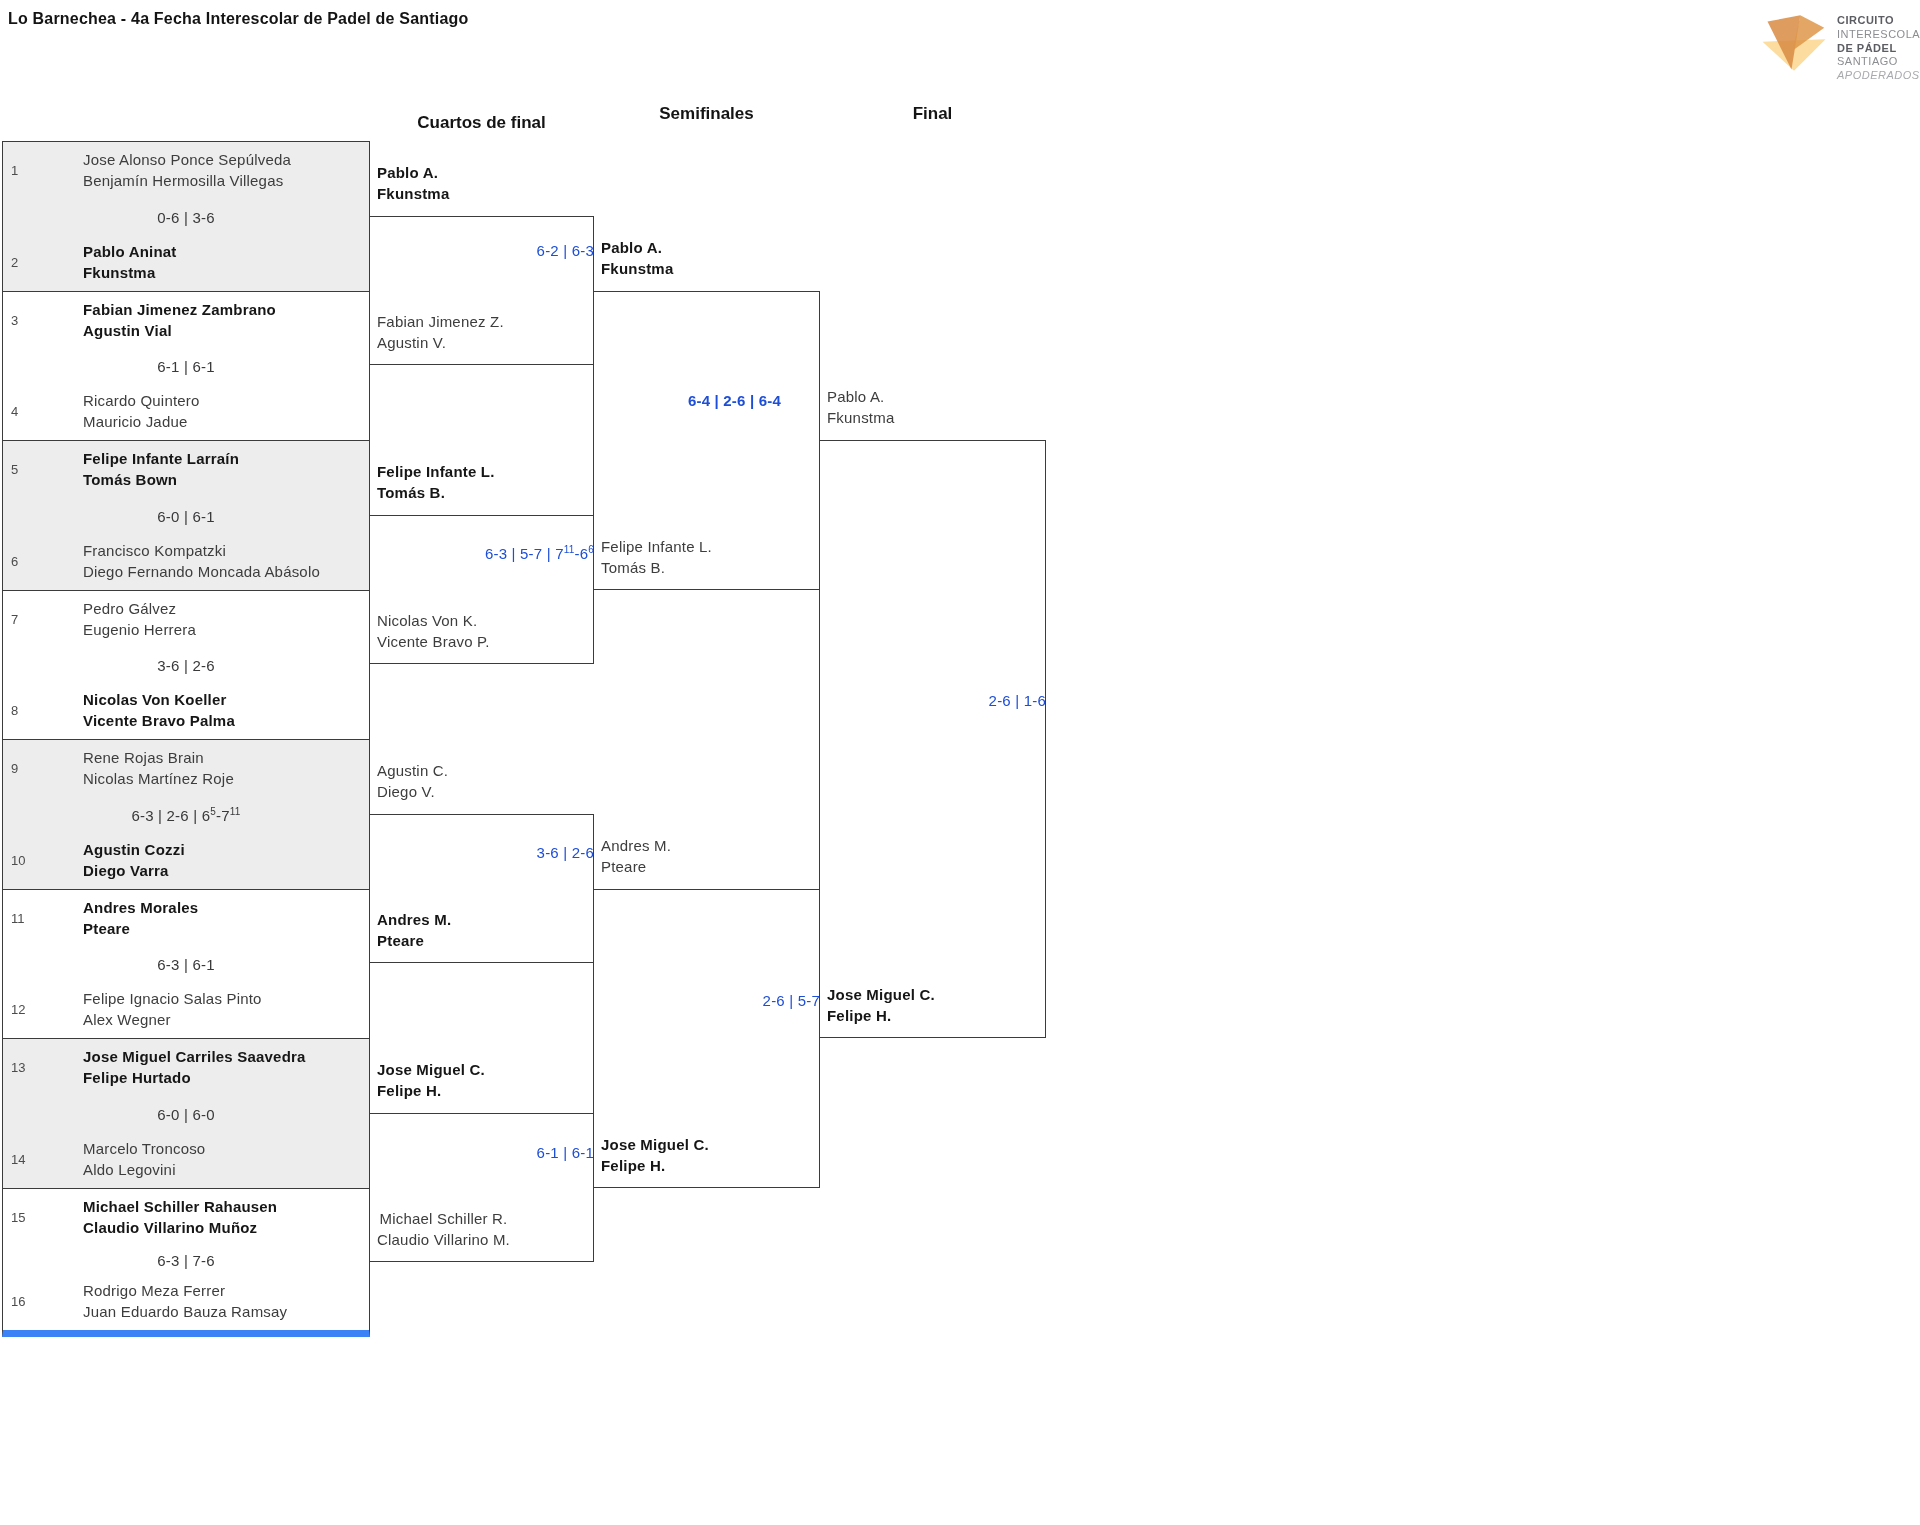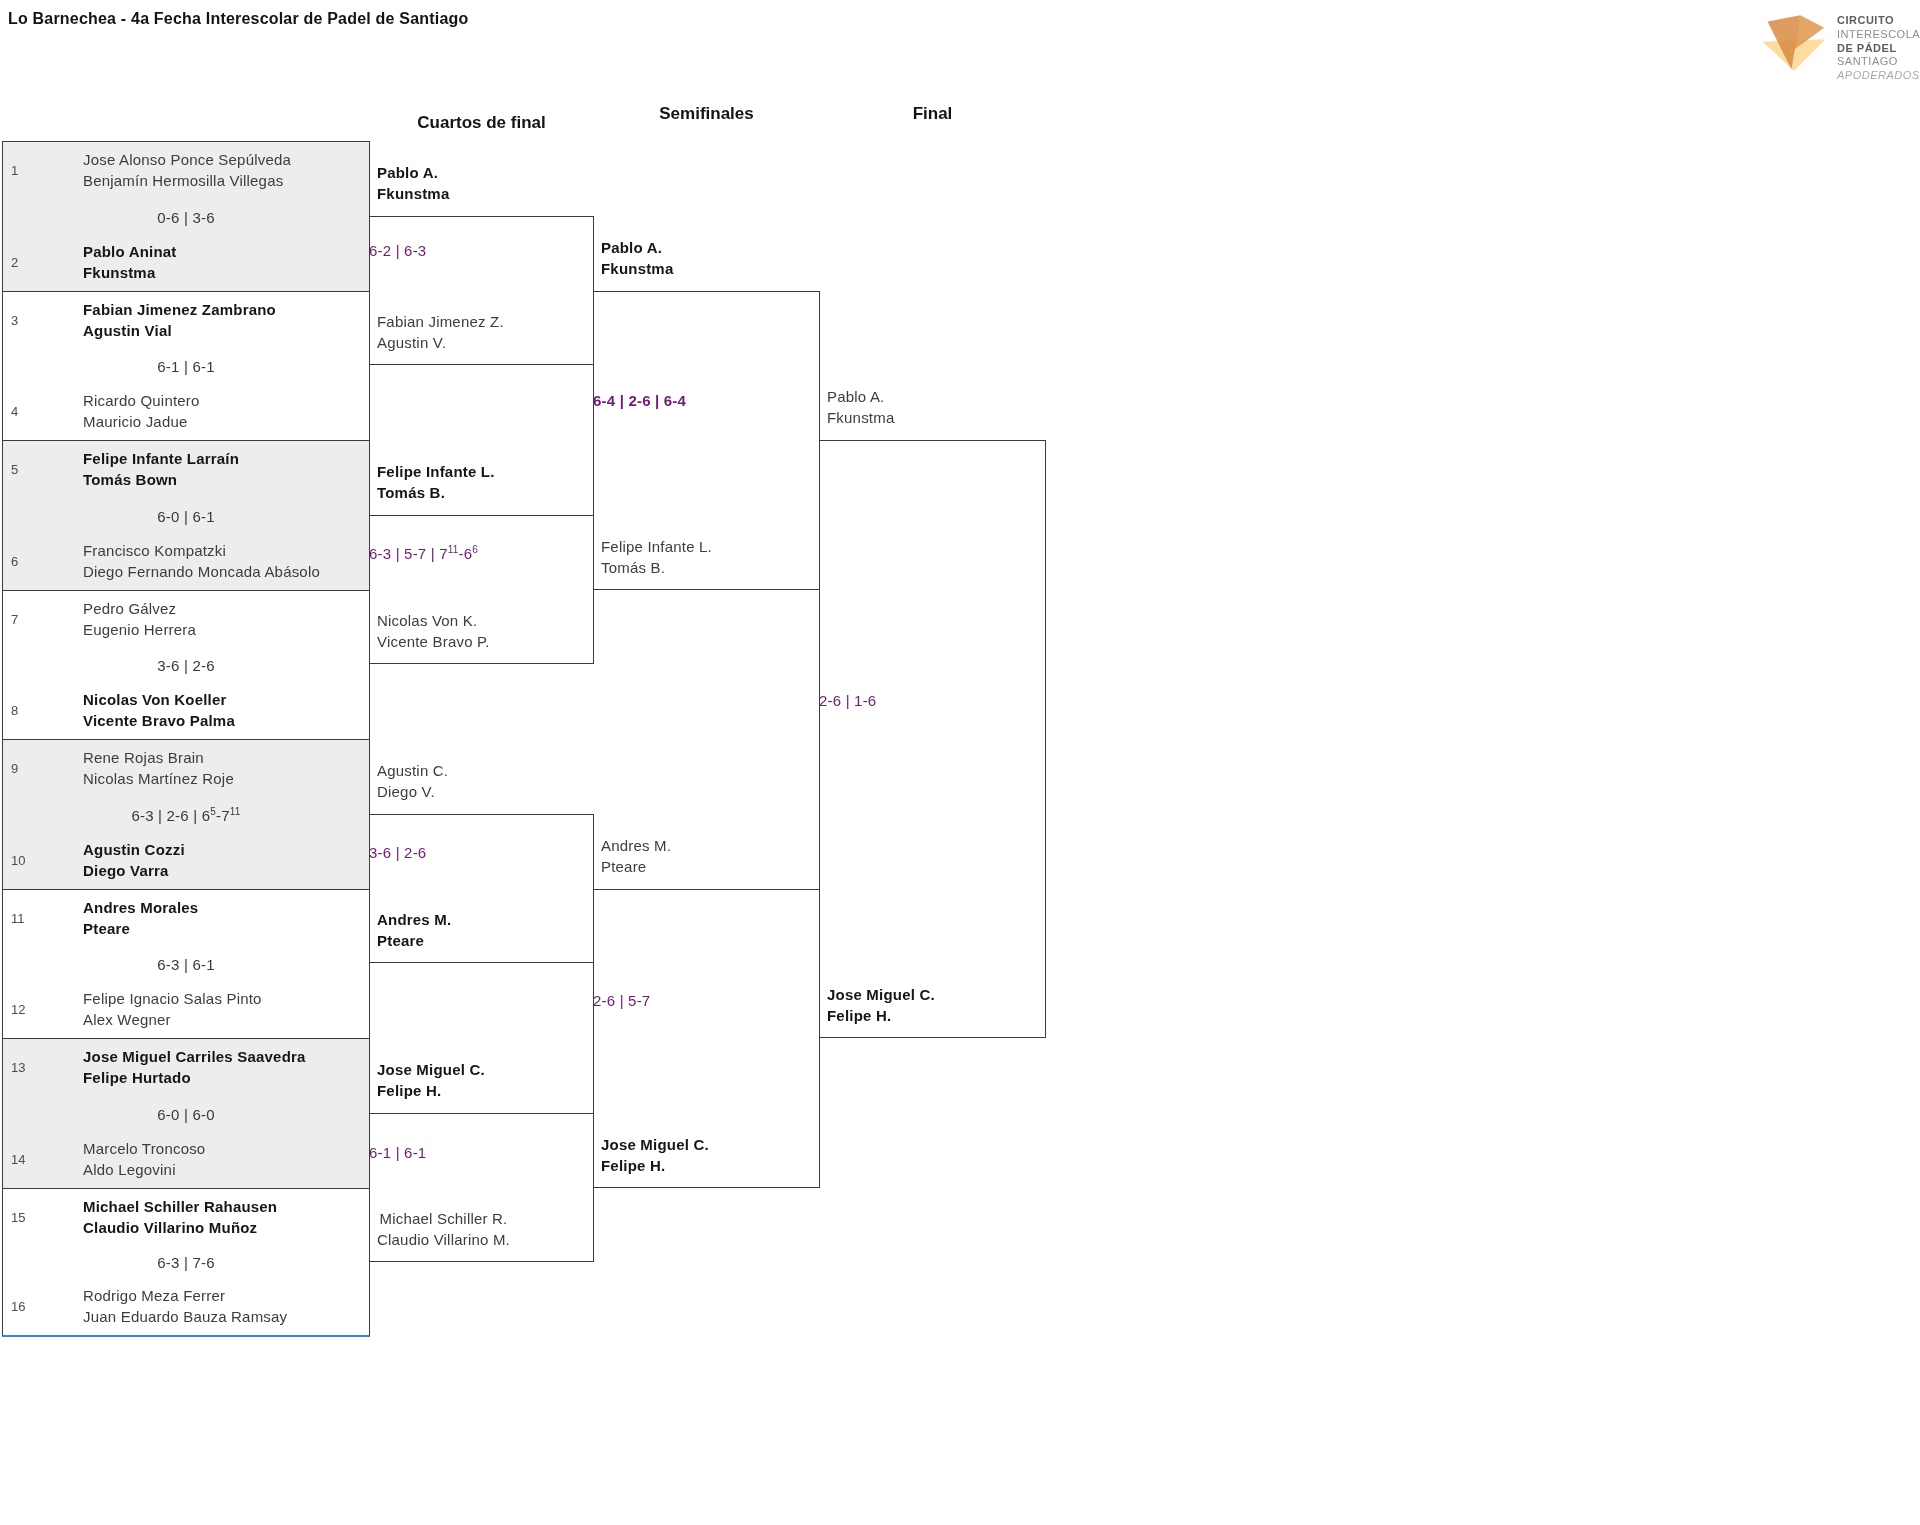--- a/index.html
+++ b/index.html
@@ -22,36 +22,36 @@
   .hdr{position:absolute;top:104px;font-size:17px;font-weight:600;color:#141414;text-align:center;}
   .h0{left:2px;width:368px;margin-top:48px;}
   .h1{left:369px;width:225px;margin-top:9px;}
   .h2{left:593px;width:227px;}
   .h3{left:819px;width:227px;}
 
   
   .obox{position:absolute;left:2px;width:368px;box-sizing:border-box;
         border:1px solid #3b3b3b;border-bottom:none;background:#ffffff;}
   .obox.shaded{background:#ededed;}
-  .obox.last{border-bottom:2px solid #3b82f6;padding-left:12px;}
+  .obox.last{border-bottom:7px solid #3b82f6;padding-left:12px;}
   .trow{position:absolute;left:8px;right:8px;display:flex;gap:9px;align-items:center;}
   .trow.t{top:7px;}
   .trow.b{bottom:8px;}
   .seed{min-width:17px;font-size:13px;color:#4c4c4c;flex:0 0 auto;}
   .tname{font-size:15px;line-height:21px;color:#3d3d3d;font-weight:400;letter-spacing:.2px;margin-left:46px;}
   .tname.w{font-weight:700;color:#161616;}
   .mscore{position:absolute;left:0;right:0;top:50%;transform:translateY(-50%);
           text-align:center;font-size:15px;color:#39393b;letter-spacing:.2px;}
 
   
   .rbox{position:absolute;box-sizing:border-box;border:1px solid #3b3b3b;background:transparent;}
   .aname{position:absolute;font-size:15px;line-height:21px;color:#3d3d3d;font-weight:400;
          letter-spacing:.2px;white-space:nowrap;}
   .aname.w{font-weight:700;color:#161616;}
-  .ascore{position:absolute;text-align:left;font-size:15px;color:#701a75;letter-spacing:.2px;}
+  .ascore{position:absolute;text-align:right;font-size:15px;color:#1d4ed8;letter-spacing:.2px;}
   sup{font-size:10px;}
 </style>
 </head>
 <body>
 
 <div class="page">
 
   <div class="titlebox">
     <div class="titleline">Lo Barnechea - 4a Fecha Interescolar de Padel de Santiago</div>
   </div>

